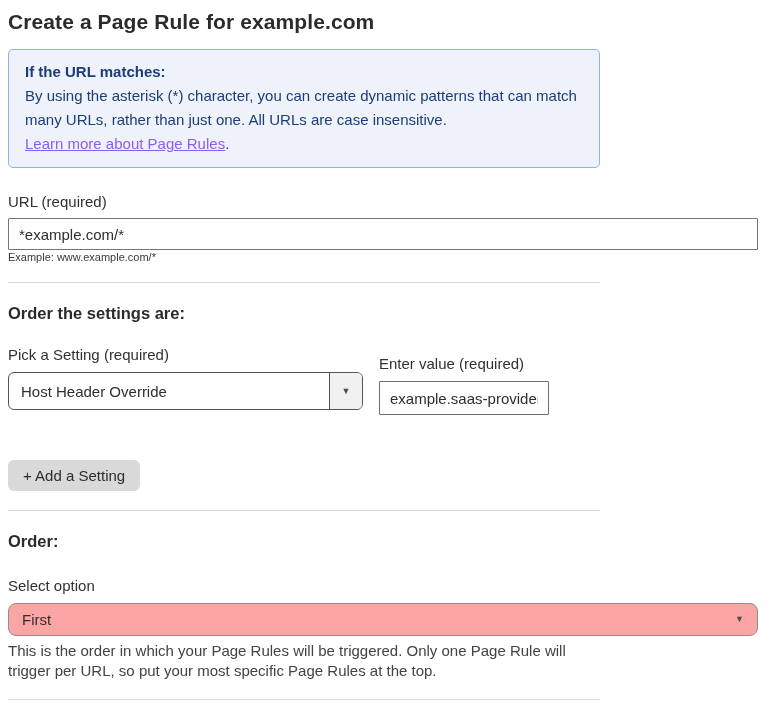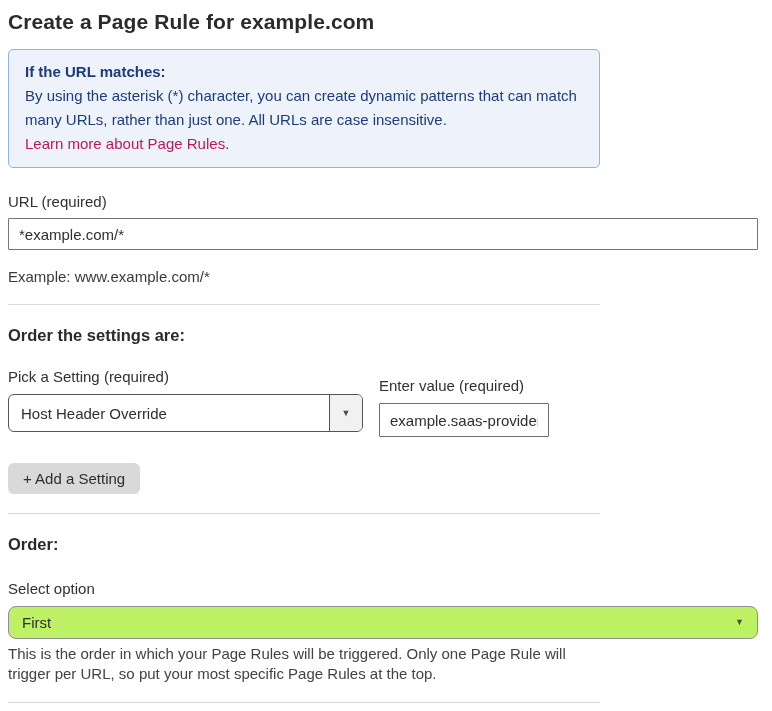--- a/index.html
+++ b/index.html
@@ -29,21 +29,22 @@
     border: 1px solid #8eb3e6;
     border-radius: 5px;
     padding: 10px 16px 11px 16px;
     color: #1e3c78;
     font-size: 15px;
     line-height: 24px;
   }
   .info-box .info-heading { font-weight: 700; }
   .info-box .info-body { max-width: 700px; }
   .info-link {
-    color: #be185d;
+    color: #8b5cf6;
+    text-decoration: underline;
     cursor: pointer;
   }
   .info-link-suffix { color: #1e3c78; }
 
   
   .field-label {
     font-size: 15px;
     color: #313131;
     line-height: 18px;
   }
@@ -56,22 +57,22 @@
     border-radius: 1px;
     height: 32px;
     padding: 0 10px;
     outline: none;
     background: #fff;
     width: 100%;
   }
   .url-block { margin-top: 25px; }
   .url-block .text-input { margin-top: 7px; width: 750px; }
   .helper-text {
-    margin-top: 18px;
-    font-size: 15px;
+    margin-top: 1px;
+    font-size: 11px;
     color: #3a3a3a;
   }
 
   .divider {
     border: none;
     border-top: 1px solid #d9d9d9;
     height: 0;
     margin-top: 19px;
   }
 
@@ -130,33 +131,33 @@
     font-family: "Liberation Sans", "DejaVu Sans", sans-serif;
     font-size: 15px;
     border: none;
     border-radius: 6px;
     height: 31px;
     padding: 0 15px;
     cursor: pointer;
     color: #2d2d2d;
     background: #d9d9d9;
   }
-  .add-setting-btn { margin-top: 26px; }
+  .add-setting-btn { margin-top: 45px; }
 
   
   .order-label { margin-top: 26px; }
   .order-select {
     margin-top: 8px;
     width: 750px;
     height: 33px;
     display: flex;
     align-items: center;
     border: 1px solid #8f8f8f;
     border-radius: 8px;
-    background: #bef264;
+    background: #fca5a5;
     cursor: pointer;
     padding: 0 13px;
     justify-content: space-between;
     font-size: 15px;
     color: #2f2f2f;
   }
   .order-help {
     margin-top: 5px;
     font-size: 15px;
     line-height: 19.5px;

